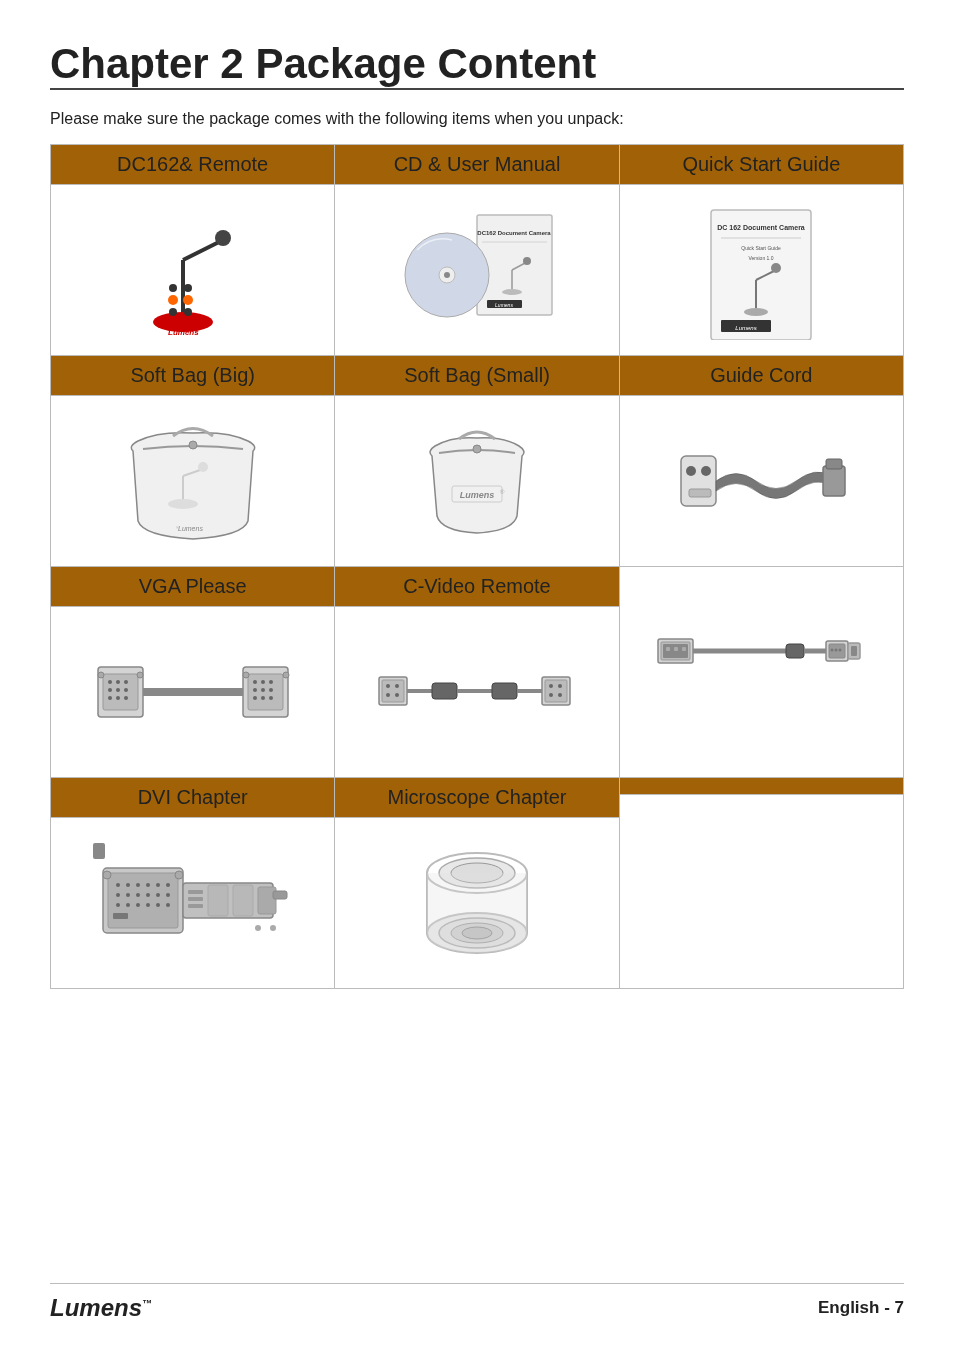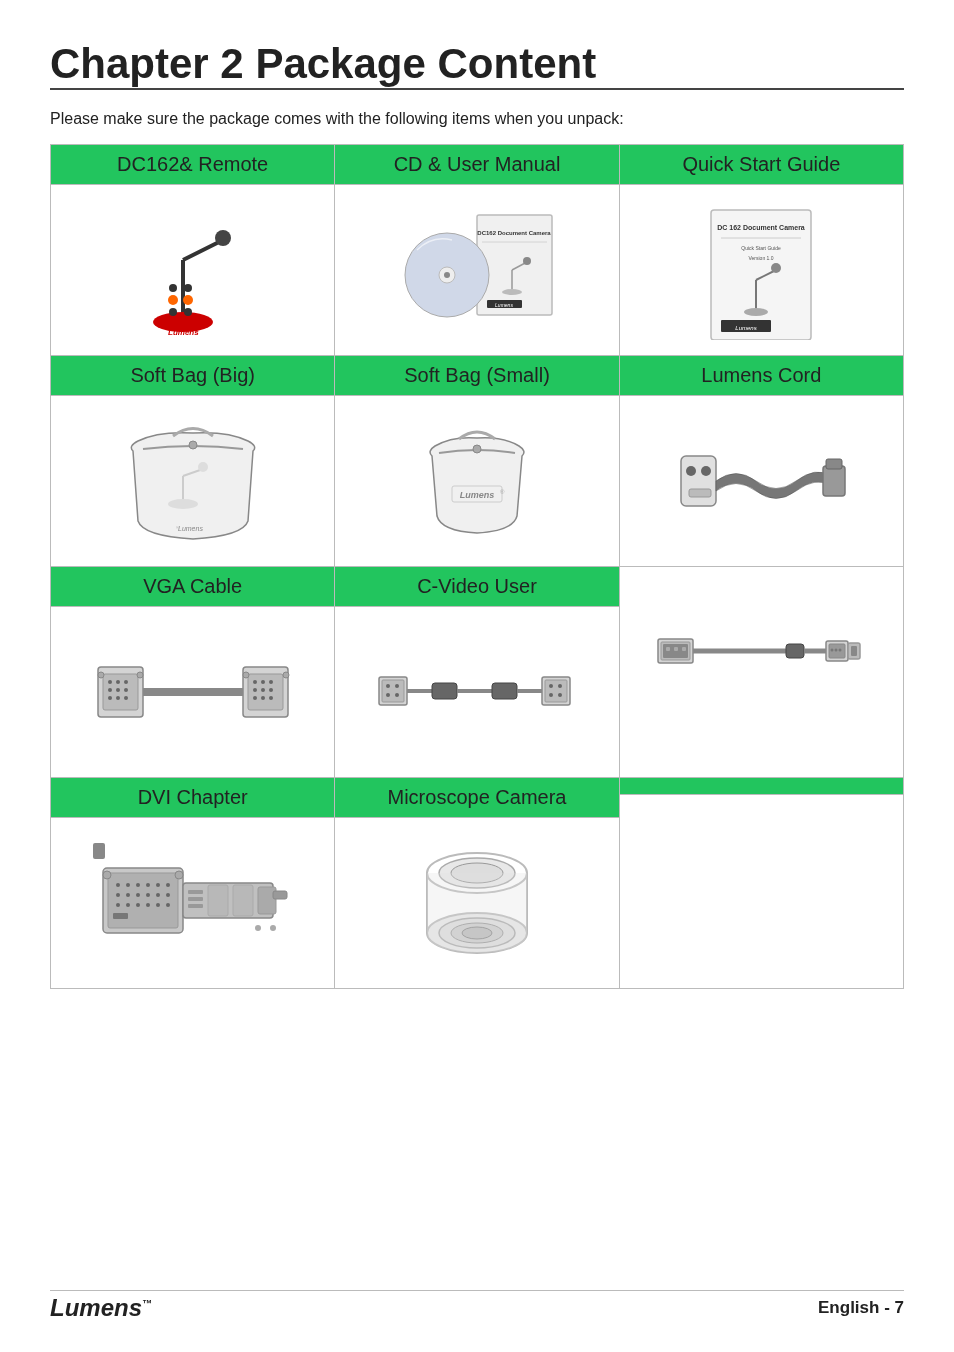--- a/index.html
+++ b/index.html
@@ -36,21 +36,21 @@
     }
     .item {
       border-right: 1px solid #bbb;
       border-bottom: 1px solid #bbb;
       display: flex;
       flex-direction: column;
       align-items: center;
     }
     .item-label {
       width: 100%;
-      background: #22c55e;
+      background: #a16207;
       text-align: center;
       font-size: 20px;
       padding: 8px 5px;
       border-bottom: 1px solid #bbb;
       font-weight: normal;
     }
     .item-img {
       width: 100%;
       height: 170px;
       display: flex;
@@ -67,21 +67,21 @@
 
     .footer {
       position: absolute;
       bottom: 30px;
       left: 50px;
       right: 50px;
       display: flex;
       align-items: center;
       justify-content: space-between;
       border-top: 1px solid #bbb;
-      padding-top: 3px;
+      padding-top: 10px;
     }
     .lumens-logo {
       font-family: 'Arial Black', Arial, sans-serif;
       font-size: 24px;
       font-style: italic;
       font-weight: 900;
     }
     .lumens-logo sup {
       font-size: 10px;
       vertical-align: super;
@@ -207,39 +207,39 @@
         <path d="M62 28 Q80 14 98 28" stroke="#aaa" stroke-width="3" fill="none"></path>
 
         <rect x="55" y="75" width="50" height="16" rx="2" fill="none" stroke="#ccc" stroke-width="1"></rect>
         <text x="80" y="87" text-anchor="middle" font-size="9" fill="#888" font-style="italic" font-weight="bold">Lumens</text>
         <text x="103" y="83" font-size="6" fill="#aaa">®</text>
       </svg>
     </div>
   </div>
 
   <div class="item">
-    <div class="item-label">Lumens Cord</div>
+    <div class="item-label">Guide Cord</div>
     <div class="item-img">
       <svg viewBox="0 0 180 140" xmlns="http://www.w3.org/2000/svg" width="180" height="140">
 
         <rect x="10" y="45" width="35" height="50" rx="5" fill="#e0e0e0" stroke="#888" stroke-width="1.5"></rect>
         <circle cx="20" cy="60" r="5" fill="#666"></circle>
         <circle cx="35" cy="60" r="5" fill="#666"></circle>
         <rect x="18" y="78" width="22" height="8" rx="2" fill="#bbb" stroke="#999" stroke-width="1"></rect>
 
         <path d="M45 70 Q65 55 85 70 Q105 85 125 70 Q145 55 160 65 L160 75 Q145 65 125 80 Q105 95 85 80 Q65 65 45 80 Z" fill="#777" stroke="#555" stroke-width="0.5"></path>
 
         <rect x="152" y="55" width="22" height="30" rx="3" fill="#999" stroke="#777" stroke-width="1.5"></rect>
         <rect x="155" y="48" width="16" height="10" rx="2" fill="#888" stroke="#666" stroke-width="1"></rect>
       </svg>
     </div>
   </div>
 
   <div class="item">
-    <div class="item-label">VGA Cable</div>
+    <div class="item-label">VGA Please</div>
     <div class="item-img">
       <svg viewBox="0 0 200 90" xmlns="http://www.w3.org/2000/svg" width="200" height="90">
 
         <rect x="5" y="20" width="45" height="50" rx="3" fill="#d4d4d4" stroke="#888" stroke-width="1.5"></rect>
         <rect x="10" y="27" width="35" height="36" rx="2" fill="#bbb" stroke="#999" stroke-width="1"></rect>
 
         <circle cx="17" cy="35" r="2" fill="#666"></circle>
         <circle cx="25" cy="35" r="2" fill="#666"></circle>
         <circle cx="33" cy="35" r="2" fill="#666"></circle>
         <circle cx="17" cy="43" r="2" fill="#666"></circle>
@@ -265,21 +265,21 @@
         <circle cx="162" cy="51" r="2" fill="#666"></circle>
         <circle cx="170" cy="51" r="2" fill="#666"></circle>
         <circle cx="178" cy="51" r="2" fill="#666"></circle>
         <circle cx="153" cy="28" r="3" fill="#aaa" stroke="#888" stroke-width="1"></circle>
         <circle cx="193" cy="28" r="3" fill="#aaa" stroke="#888" stroke-width="1"></circle>
       </svg>
     </div>
   </div>
 
   <div class="item">
-    <div class="item-label">C-Video User</div>
+    <div class="item-label">C-Video Remote</div>
     <div class="item-img">
       <svg viewBox="0 0 200 90" xmlns="http://www.w3.org/2000/svg" width="200" height="90">
 
         <rect x="2" y="30" width="28" height="28" rx="2" fill="#d4d4d4" stroke="#888" stroke-width="1.5"></rect>
         <rect x="5" y="33" width="22" height="22" rx="1" fill="#bbb" stroke="#999" stroke-width="1"></rect>
         <circle cx="11" cy="39" r="2" fill="#666"></circle>
         <circle cx="20" cy="39" r="2" fill="#666"></circle>
         <circle cx="11" cy="48" r="2" fill="#666"></circle>
         <circle cx="20" cy="48" r="2" fill="#666"></circle>
         <line x1="30" y1="44" x2="55" y2="44" stroke="#888" stroke-width="4"></line>
@@ -374,21 +374,21 @@
 
         <rect cx="180" cy="57" width="12" height="16" rx="2" fill="#888"></rect>
         <rect x="180" y="48" width="14" height="8" rx="2" fill="#999" stroke="#888" stroke-width="1"></rect>
         <circle cx="165" cy="85" r="3" fill="#aaa"></circle>
         <circle cx="180" cy="85" r="3" fill="#aaa"></circle>
       </svg>
     </div>
   </div>
 
   <div class="item">
-    <div class="item-label">Microscope Camera</div>
+    <div class="item-label">Microscope Chapter</div>
     <div class="item-img">
       <svg viewBox="0 0 160 140" xmlns="http://www.w3.org/2000/svg" width="160" height="140">
 
         <ellipse cx="80" cy="40" rx="50" ry="20" fill="none" stroke="#bbb" stroke-width="2"></ellipse>
         <line x1="30" y1="40" x2="30" y2="100" stroke="#bbb" stroke-width="2"></line>
         <line x1="130" y1="40" x2="130" y2="100" stroke="#bbb" stroke-width="2"></line>
         <ellipse cx="80" cy="100" rx="50" ry="20" fill="#e8e8e8" stroke="#bbb" stroke-width="2"></ellipse>
 
         <ellipse cx="80" cy="100" rx="38" ry="15" fill="#ddd" stroke="#aaa" stroke-width="1.5"></ellipse>
         <ellipse cx="80" cy="100" rx="26" ry="10" fill="#ccc" stroke="#999" stroke-width="1"></ellipse>

